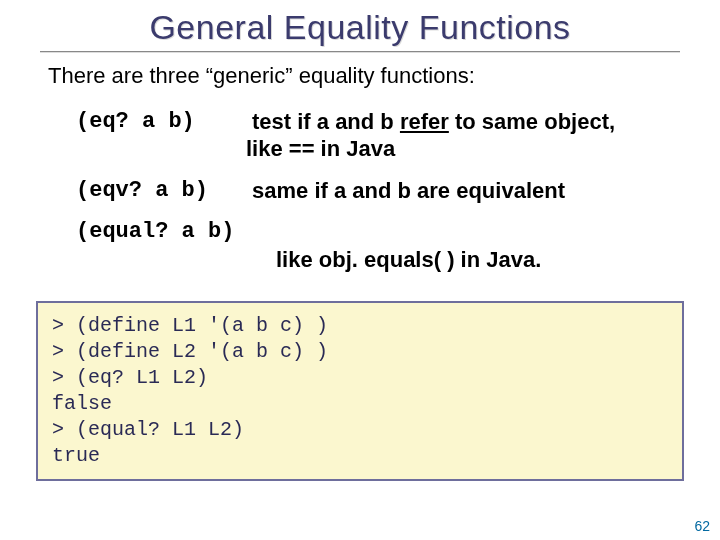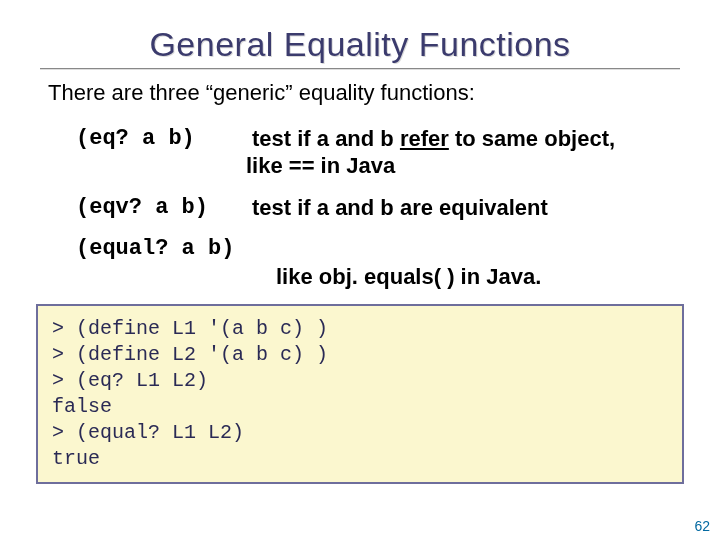--- a/index.html
+++ b/index.html
@@ -8,21 +8,21 @@
     background: #fff;
     font-family: Arial, Helvetica, sans-serif;
     color: #000;
     position: relative;
     overflow: hidden;
   }
   .title {
     text-align: center;
     font-size: 34px;
     color: #3b3b6d;
-    padding-top: 25px;
+    padding-top: 8px;
     font-weight: normal;
     text-shadow: 1px 1px 0 rgba(0,0,0,0.15);
     letter-spacing: 0.5px;
   }
   .title-underline {
     margin: 4px auto 0 auto;
     width: 640px;
     border-bottom: 1px solid #888;
     box-shadow: 0 1px 0 #ddd;
   }
@@ -35,21 +35,21 @@
   .func-block { margin: 0 0 14px 28px; }
   .func-row { display: flex; align-items: flex-start; font-weight: bold; }
   .code {
     font-family: "Courier New", Courier, monospace;
     white-space: pre;
   }
   .desc { padding-left: 6px; }
   .desc-line2 { padding-left: 0; }
   .underline { text-decoration: underline; }
   .repl-box {
-    margin: 14px 36px 0 36px;
+    margin: 28px 36px 0 36px;
     background: #fbf7cf;
     border: 2px solid #6e6e9c;
     padding: 10px 14px;
     font-family: "Courier New", Courier, monospace;
     font-size: 20px;
     line-height: 1.3;
     color: #2a2a55;
     white-space: pre;
   }
   .pagenum {
@@ -81,21 +81,21 @@
     </div>
     <div class="func-row">
       <span class="code func-code-col"> </span>
       <span class="desc-line2">like == in Java</span>
     </div>
   </div>
 
   <div class="func-block">
     <div class="func-row">
       <span class="code func-code-col">(eqv? a b)</span>
-      <span class="desc">test if a and b are equivalent</span>
+      <span class="desc">same if a and b are equivalent</span>
     </div>
   </div>
 
   <div class="func-block">
     <div class="func-row">
       <span class="code func-code-col-equal">(equal? a b)</span>
     </div>
     <div class="func-row">
       <span class="code func-code-col-equal"> </span>
       <span class="desc-line2">like obj. equals( ) in Java.</span>

